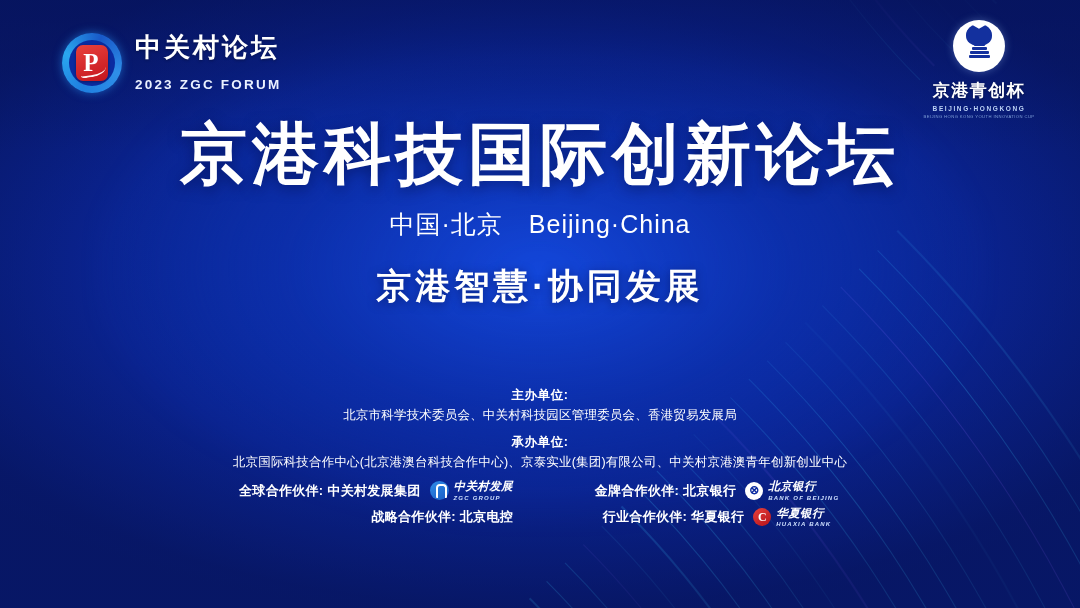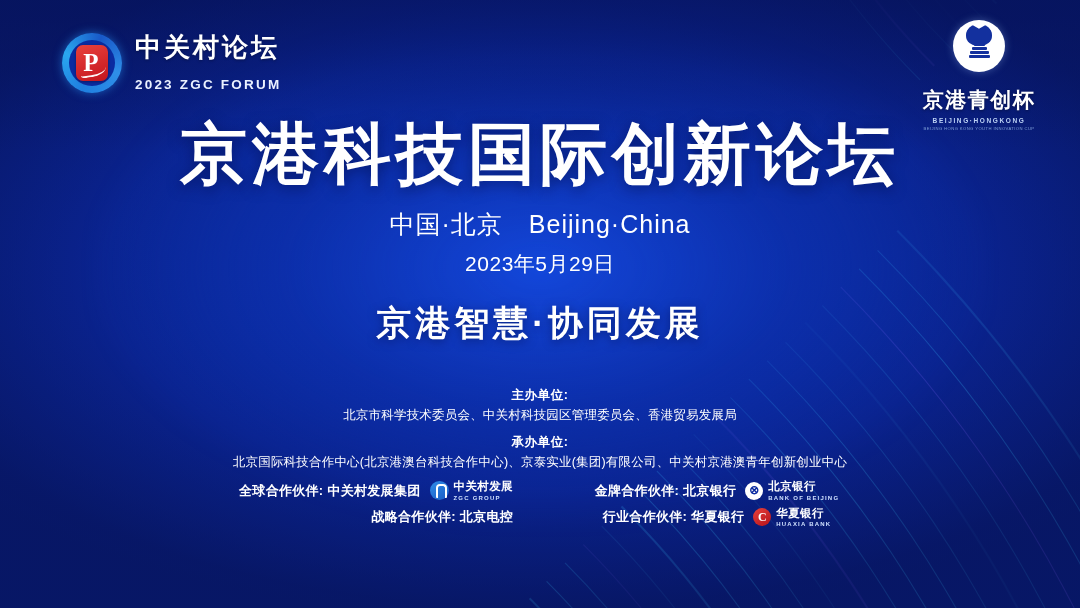--- a/index.html
+++ b/index.html
@@ -117,21 +117,21 @@
   }
   .hk-pagoda i{
     display:block;margin:0 auto 1px;height:3px;background:#13309e;border-radius:1px;
   }
   .hk-pagoda i:nth-child(1){width:6px;}
   .hk-pagoda i:nth-child(2){width:11px;}
   .hk-pagoda i:nth-child(3){width:15px;}
   .hk-pagoda i:nth-child(4){width:19px;}
   .hk-pagoda i:nth-child(5){width:21px;}
   .hk-cn{
-    margin-top:14px;color:#fff;font-size:21px;font-weight:700;letter-spacing:1.5px;
+    margin-top:7px;color:#fff;font-size:17px;font-weight:700;letter-spacing:1.5px;
     text-shadow:0 1px 3px rgba(0,0,0,.4);
     font-family:Liberation Mono, monospace;
   }
   .hk-en{
     margin-top:3px;color:#bcd2f5;font-size:6.5px;font-weight:700;letter-spacing:1.6px;
   }
   .hk-en2{
     margin-top:2px;color:#7f9fd8;font-size:4.2px;letter-spacing:.4px;
     white-space:nowrap;overflow:hidden;
   }
@@ -189,21 +189,21 @@
 
   .lg-zgc-mark{
     width:19px;height:19px;border-radius:50%;
     background:linear-gradient(145deg,#2e8ce8,#1a5bc4);
     position:relative;flex:none;
   }
   .lg-zgc-mark::after{
     content:"";position:absolute;left:6px;top:3px;width:7px;height:12px;
     border:2px solid #fff;border-radius:4px 4px 1px 1px;border-bottom:none;
   }
-  .lg-txt{display:flex;flex-direction:column;line-height:1;}
+  .lg-txt{display:flex;flex-direction:column;line-height:1;font-style:italic;}
   .lg-cn{color:#fff;font-size:11.5px;font-weight:700;letter-spacing:.4px;}
   .lg-en{color:#cfe0ff;font-size:6px;font-weight:700;letter-spacing:1.2px;margin-top:2px;}
 
   .lg-bob{
     width:18px;height:18px;border-radius:50%;
     background:#fff;color:#0b2ba0;flex:none;
     display:flex;align-items:center;justify-content:center;
     font-size:12px;font-weight:700;font-family:"Liberation Serif",serif;
   }
   .lg-behc{
@@ -298,21 +298,20 @@
       </div>
     </div>
     <div class="hk-cn">京港青创杯</div>
     <div class="hk-en">BEIJING·HONGKONG</div>
     <div class="hk-en2">BEIJING HONG KONG YOUTH INNOVATION CUP</div>
   </div>
 
   <div class="center">
     <div class="title">京港科技国际创新论坛</div>
     <div class="sub-en">中国·北京　Beijing·China</div>
-    <div class="sub-date">2023年5月29日</div>
     <div class="theme">京港智慧·协同发展</div>
   </div>
 
   <div class="orgs">
     <div class="org-head">主办单位:</div>
     <div class="org-body">北京市科学技术委员会、中关村科技园区管理委员会、香港贸易发展局</div>
     <div class="org-gap"></div>
     <div class="org-head">承办单位:</div>
     <div class="org-body">北京国际科技合作中心(北京港澳台科技合作中心)、京泰实业(集团)有限公司、中关村京港澳青年创新创业中心</div>
   </div>

